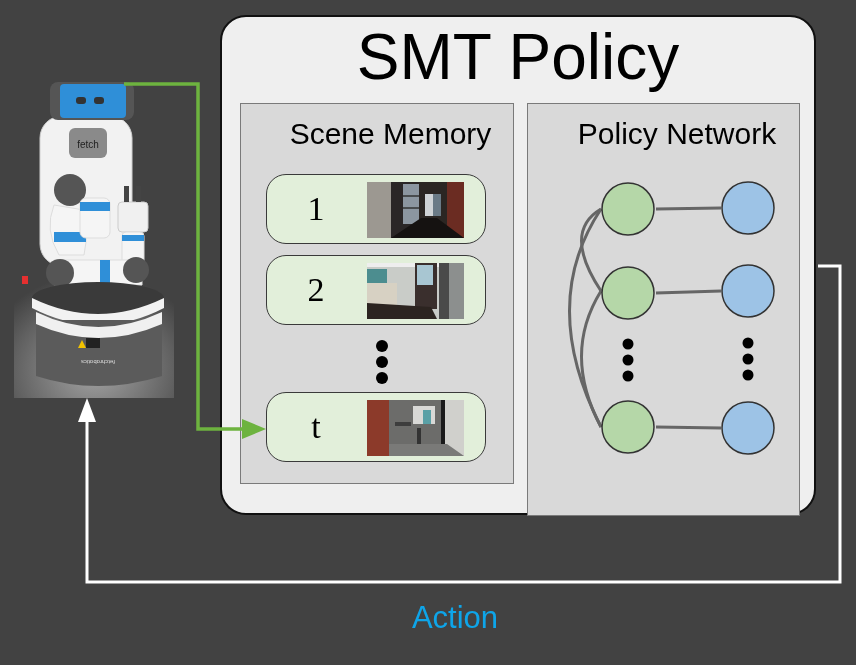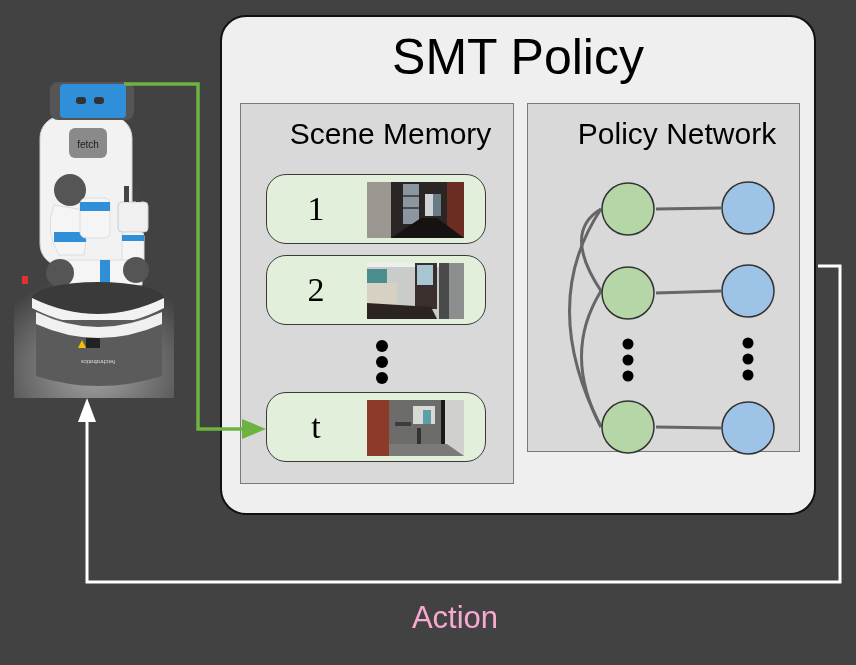--- a/index.html
+++ b/index.html
@@ -21,31 +21,31 @@
   #policy-box {
     left: 220px; top: 15px; width: 596px; height: 500px;
     background: #efefef;
     border: 2px solid #111;
     border-radius: 26px;
     box-sizing: border-box;
   }
   #policy-title {
     left: 220px; top: 22px; width: 596px;
     text-align: center;
-    font-size: 50px; color: #000;
+    font-size: 64px; color: #000;
     line-height: 70px;
   }
 
   .panel {
     background: #d9d9d9;
     border: 1.5px solid #7a7a7a;
     box-sizing: border-box;
   }
   #memory-panel { left: 240px; top: 103px; width: 274px; height: 381px; }
-  #network-panel { left: 527px; top: 103px; width: 273px; height: 349px; }
+  #network-panel { left: 527px; top: 103px; width: 273px; height: 413px; }
 
   .panel-title {
     position: absolute; left: 0; right: 0; top: 8px;
     text-align: center; font-size: 30px; color: #000;
     line-height: 44px;
     padding-left: 27px;
   }
 
   .mem-card {
     position: absolute;
@@ -64,21 +64,21 @@
   }
   .mem-thumb {
     position: absolute; left: 100px; top: 7px;
     width: 97px; height: 56px;
     overflow: hidden;
   }
   .dot { position: absolute; width: 12px; height: 12px; border-radius: 50%; background: #000; }
 
   #action-label {
     left: 355px; top: 596px; width: 200px;
-    text-align: center; color: #f9a8d4; font-size: 31px;
+    text-align: center; color: #0ea5e9; font-size: 31px;
     line-height: 44px;
   }
 </style>
 </head>
 <body>
 
 <div id="robot" class="abs">
   <svg width="160" height="318" viewBox="0 0 160 318">
     <defs>
       <radialGradient id="glow" cx="50%" cy="80%" r="70%">

